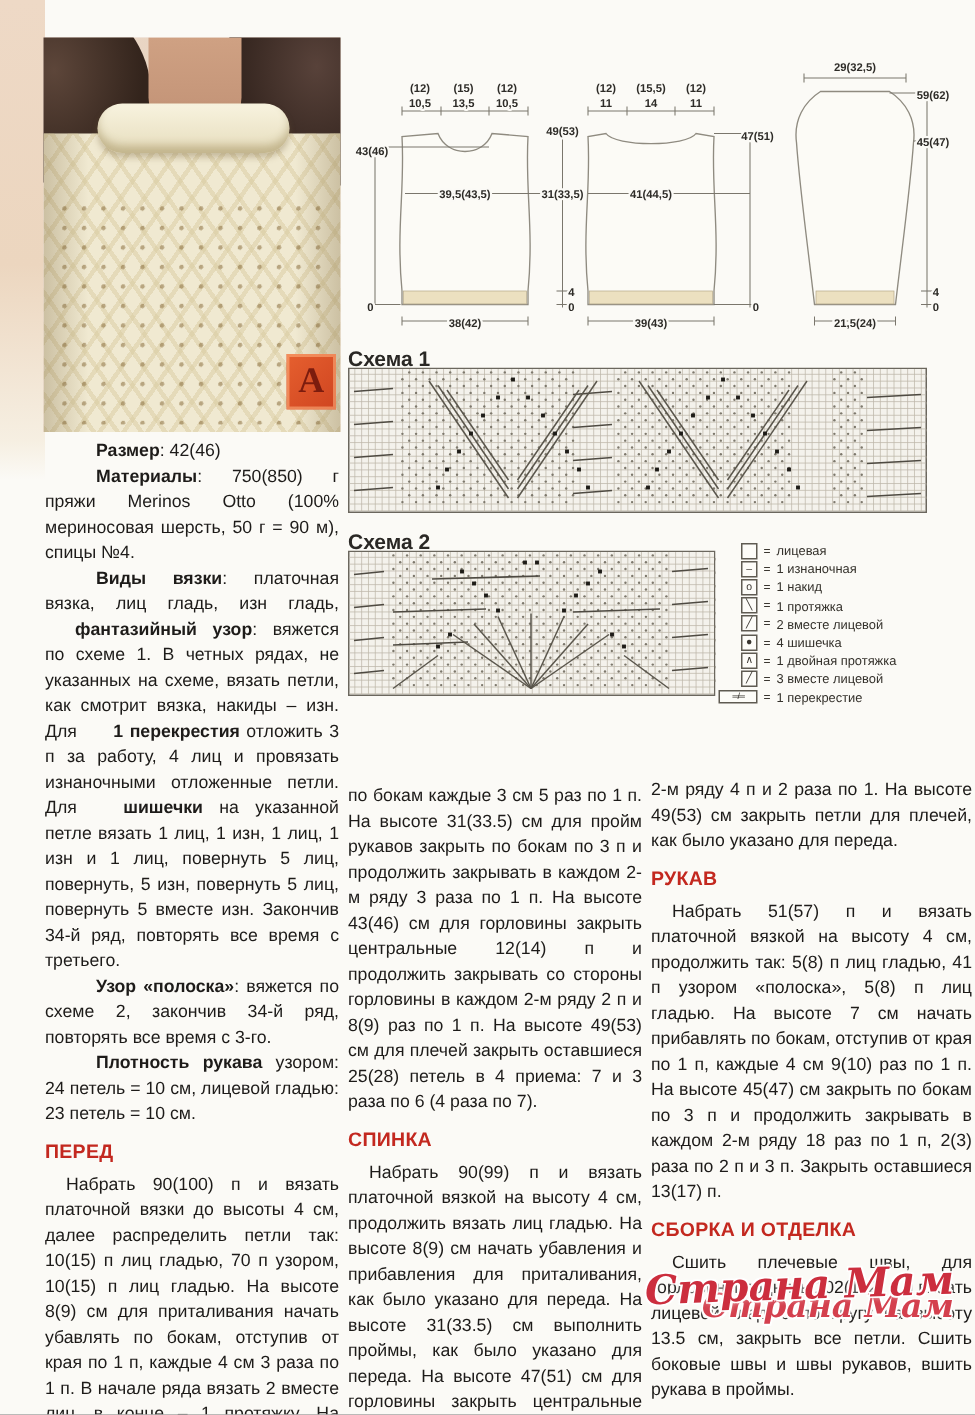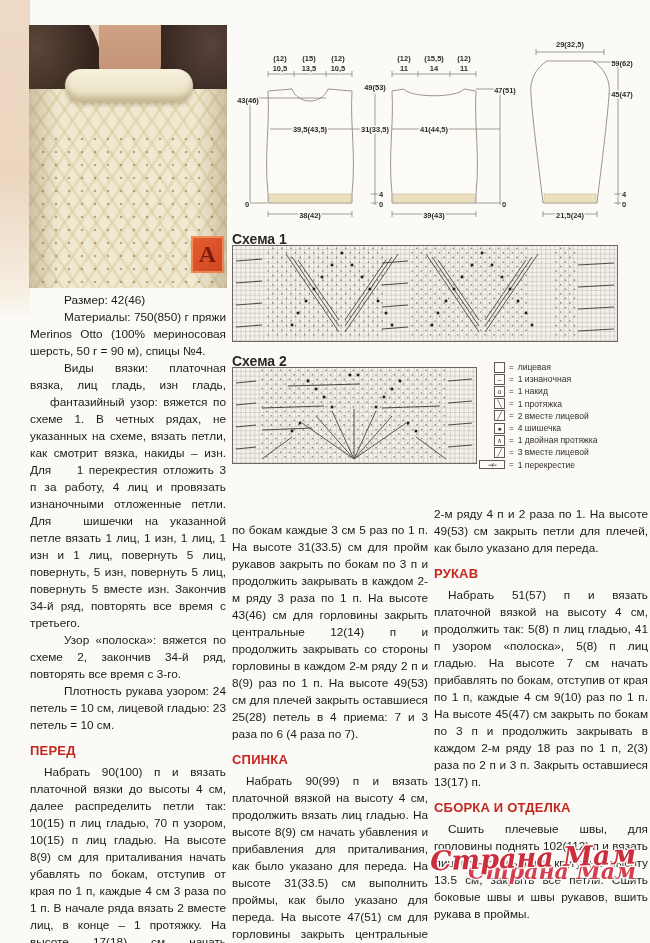--- a/index.html
+++ b/index.html
@@ -50,23 +50,23 @@
   .lg-row{display:flex;align-items:center;height:12.2px;}
   .sym{flex:0 0 auto;width:9px;height:9px;border:1px solid #5f5b52;background:#fdfcf8;
       display:flex;align-items:center;justify-content:center;font-size:7px;line-height:1;color:#3a3630;margin-left:8px;}
   .sym.wide{width:24px;height:7px;font-size:6px;letter-spacing:-1px;margin-left:-7px;}
   .eq{margin:0 4px;font-size:8px;color:#3a3630;}
   .lg-label{font-size:8.6px;color:#34312b;white-space:nowrap;}
   
   .col{position:absolute;text-align:justify;}
   #col-left{left:30px;top:292px;width:196px;}
   #col-middle{left:232px;top:474px;width:196px;}
-  #col-right{left:434px;top:458px;width:214px;}
+  #col-right{left:434px;top:470px;width:214px;}
   .para{margin:0;font-size:11.8px;line-height:17px;text-indent:14px;color:#1d1b19;}
-  .para b{font-weight:normal;padding-left:20px;}
+  .para b{font-weight:bold;padding-left:20px;}
   .noind{text-indent:0;margin-top:48px;}
   .heading{color:var(--heading,#c3281f);font-weight:bold;font-size:13px;margin:9px 0 6px;letter-spacing:.2px;}
   
   .watermark{position:absolute;left:428px;top:840px;width:222px;height:55px;pointer-events:none;}
   .wm{position:absolute;font-family:"DejaVu Serif",serif;font-style:italic;font-weight:bold;
       color:var(--watermark,#cc2e3e);white-space:nowrap;
       text-shadow:0 0 2px #fff,1px 1px 0 #fff,-1px -1px 0 #fff,1px -1px 0 #fff,-1px 1px 0 #fff,0 0 4px #fff;}
   .wm1{left:2px;top:2px;font-size:27px;transform:rotate(-2deg);}
   .wm2{left:40px;top:18px;font-size:22px;color:#d4404e;}
 </style>

